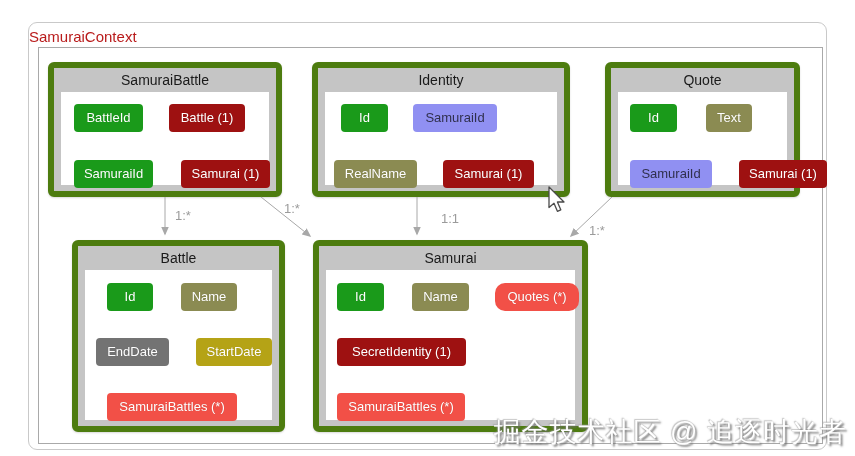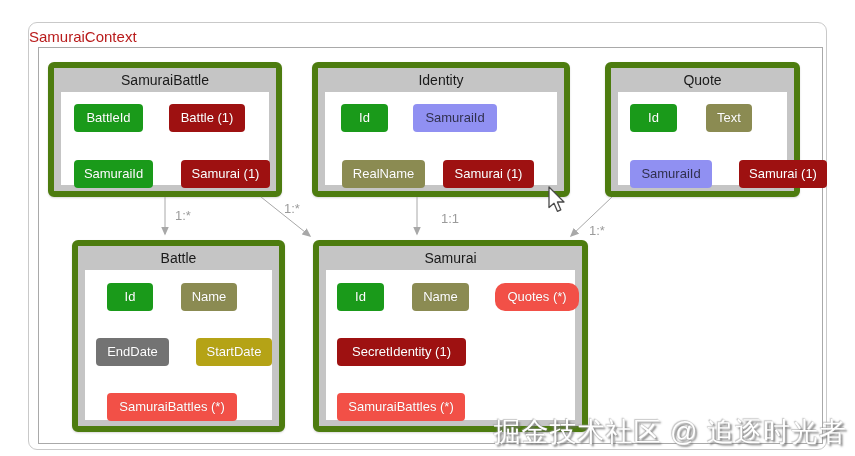--- a/index.html
+++ b/index.html
@@ -63,21 +63,21 @@
         <div class="prop" style="left: 20px; top: 36px; width: 69px; background: rgb(26, 154, 26);">BattleId</div>
         <div class="prop" style="left: 115px; top: 36px; width: 76px; background: rgb(158, 17, 17);">Battle (1)</div>
         <div class="prop" style="left: 20px; top: 92px; width: 79px; background: rgb(26, 154, 26);">SamuraiId</div>
         <div class="prop" style="left: 127px; top: 92px; width: 89px; background: rgb(158, 17, 17);">Samurai (1)</div>
       </div>
       <div class="entity" style="left: 312px; top: 62px; width: 258px; height: 135px;">
         <div class="entity-header">Identity</div>
         <div class="entity-body"></div>
         <div class="prop" style="left: 23px; top: 36px; width: 47px; background: rgb(26, 154, 26);">Id</div>
         <div class="prop darktext" style="left: 95px; top: 36px; width: 84px; background: rgb(144, 144, 242);">SamuraiId</div>
-        <div class="prop" style="left: 16px; top: 92px; width: 83px; background: rgb(139, 139, 82); margin-left: 8px;">RealName</div>
+        <div class="prop" style="left: 16px; top: 92px; width: 83px; background: rgb(139, 139, 82);">RealName</div>
         <div class="prop" style="left: 125px; top: 92px; width: 91px; background: rgb(158, 17, 17);">Samurai (1)</div>
       </div>
       <div class="entity" style="left: 605px; top: 62px; width: 195px; height: 135px;">
         <div class="entity-header">Quote</div>
         <div class="entity-body"></div>
         <div class="prop" style="left: 19px; top: 36px; width: 47px; background: rgb(26, 154, 26);">Id</div>
         <div class="prop" style="left: 95px; top: 36px; width: 46px; background: rgb(139, 139, 82);">Text</div>
         <div class="prop darktext" style="left: 19px; top: 92px; width: 82px; background: rgb(144, 144, 242);">SamuraiId</div>
         <div class="prop" style="left: 128px; top: 92px; width: 88px; background: rgb(158, 17, 17);">Samurai (1)</div>
       </div>

